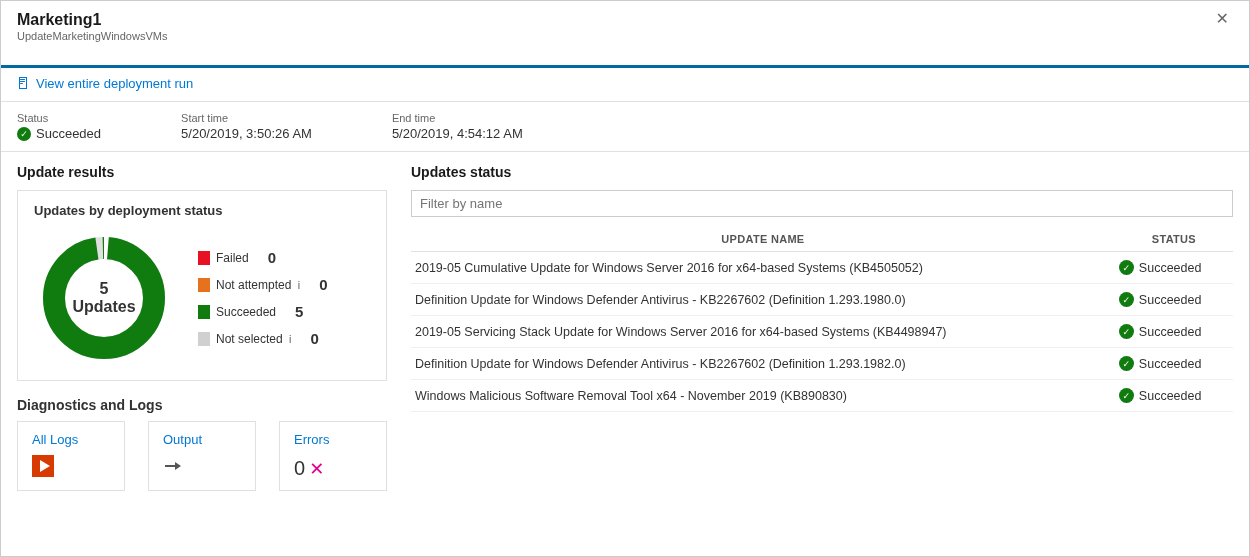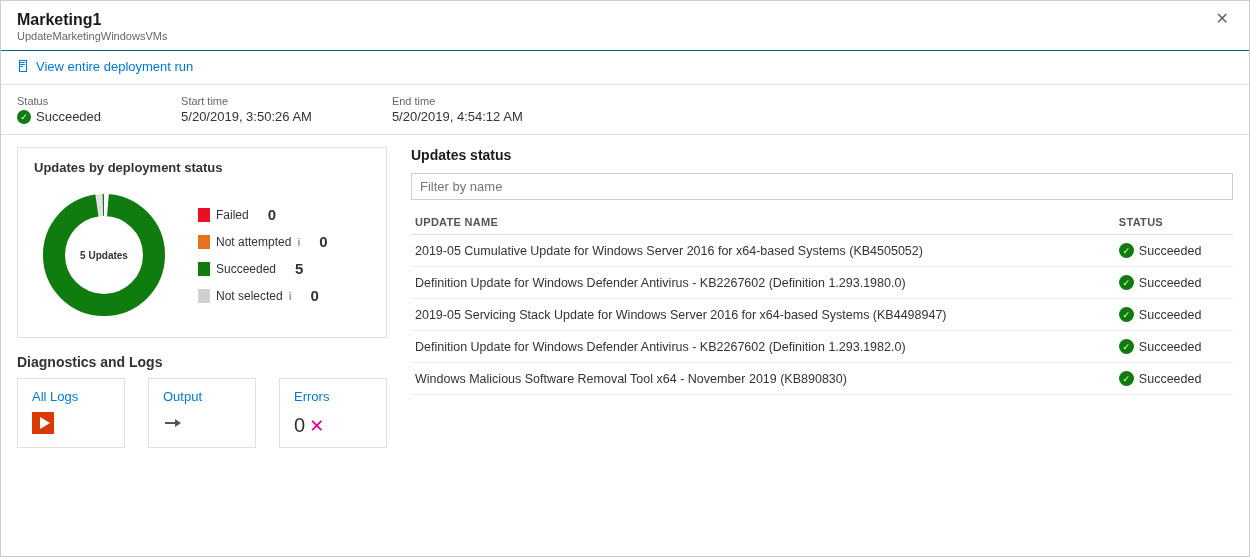--- a/index.html
+++ b/index.html
@@ -10,22 +10,22 @@
       color: #333;
       width: 1250px;
       height: 557px;
       overflow: hidden;
       border: 1px solid #ccc;
     }
     .title-bar {
       display: flex;
       justify-content: space-between;
       align-items: flex-start;
-      padding: 10px 16px 8px 16px;
-      border-bottom: 1px solid #0369a1;
+      padding: 10px 16px 23px 16px;
+      border-bottom: 3px solid #0369a1;
     }
     .title-bar-left h1 {
       font-size: 16px;
       font-weight: 600;
       color: #1a1a1a;
     }
     .title-bar-left .subtitle {
       font-size: 11px;
       color: #666;
       margin-top: 1px;
@@ -122,21 +122,21 @@
       width: 140px;
       height: 140px;
       flex-shrink: 0;
     }
     .donut-label {
       position: absolute;
       top: 50%;
       left: 50%;
       transform: translate(-50%, -50%);
       text-align: center;
-      font-size: 10px;
+      font-size: 16px;
       font-weight: 600;
       color: #333;
       pointer-events: none;
     }
     .legend {
       display: flex;
       flex-direction: column;
       gap: 10px;
     }
     .legend-item {
@@ -202,21 +202,21 @@
       font-size: 13px;
       color: #999;
       margin-bottom: 10px;
       outline: none;
     }
     .updates-table {
       width: 100%;
       border-collapse: collapse;
     }
     .updates-table th {
-      text-align: left;
+      text-align: center;
       font-size: 11px;
       font-weight: 600;
       color: #555;
       text-transform: uppercase;
       letter-spacing: 0.3px;
       padding: 6px 4px;
       border-bottom: 1px solid #e0e0e0;
     }
     .updates-table td {
       padding: 8px 4px;
@@ -295,20 +295,21 @@
   </div>
   <div class="status-group">
     <label>End time</label>
     <div class="status-value">5/20/2019, 4:54:12 AM</div>
   </div>
 </div>
 
 <div class="main-content">
 
   <div class="left-panel">
+    <div class="section-title">Update results</div>
 
     <div class="chart-box">
       <div class="chart-box-title">Updates by deployment status</div>
       <div class="chart-area">
 
         <div class="donut-container">
           <svg width="140" height="140" viewBox="0 0 140 140">
 
             <circle cx="70" cy="70" r="50" fill="none" stroke="#e0e0e0" stroke-width="22"></circle>
             <circle cx="70" cy="70" r="50" fill="none" stroke="#107c10" stroke-width="22" stroke-dasharray="308 6" stroke-dashoffset="1.5" transform="rotate(-90 70 70)"></circle>

